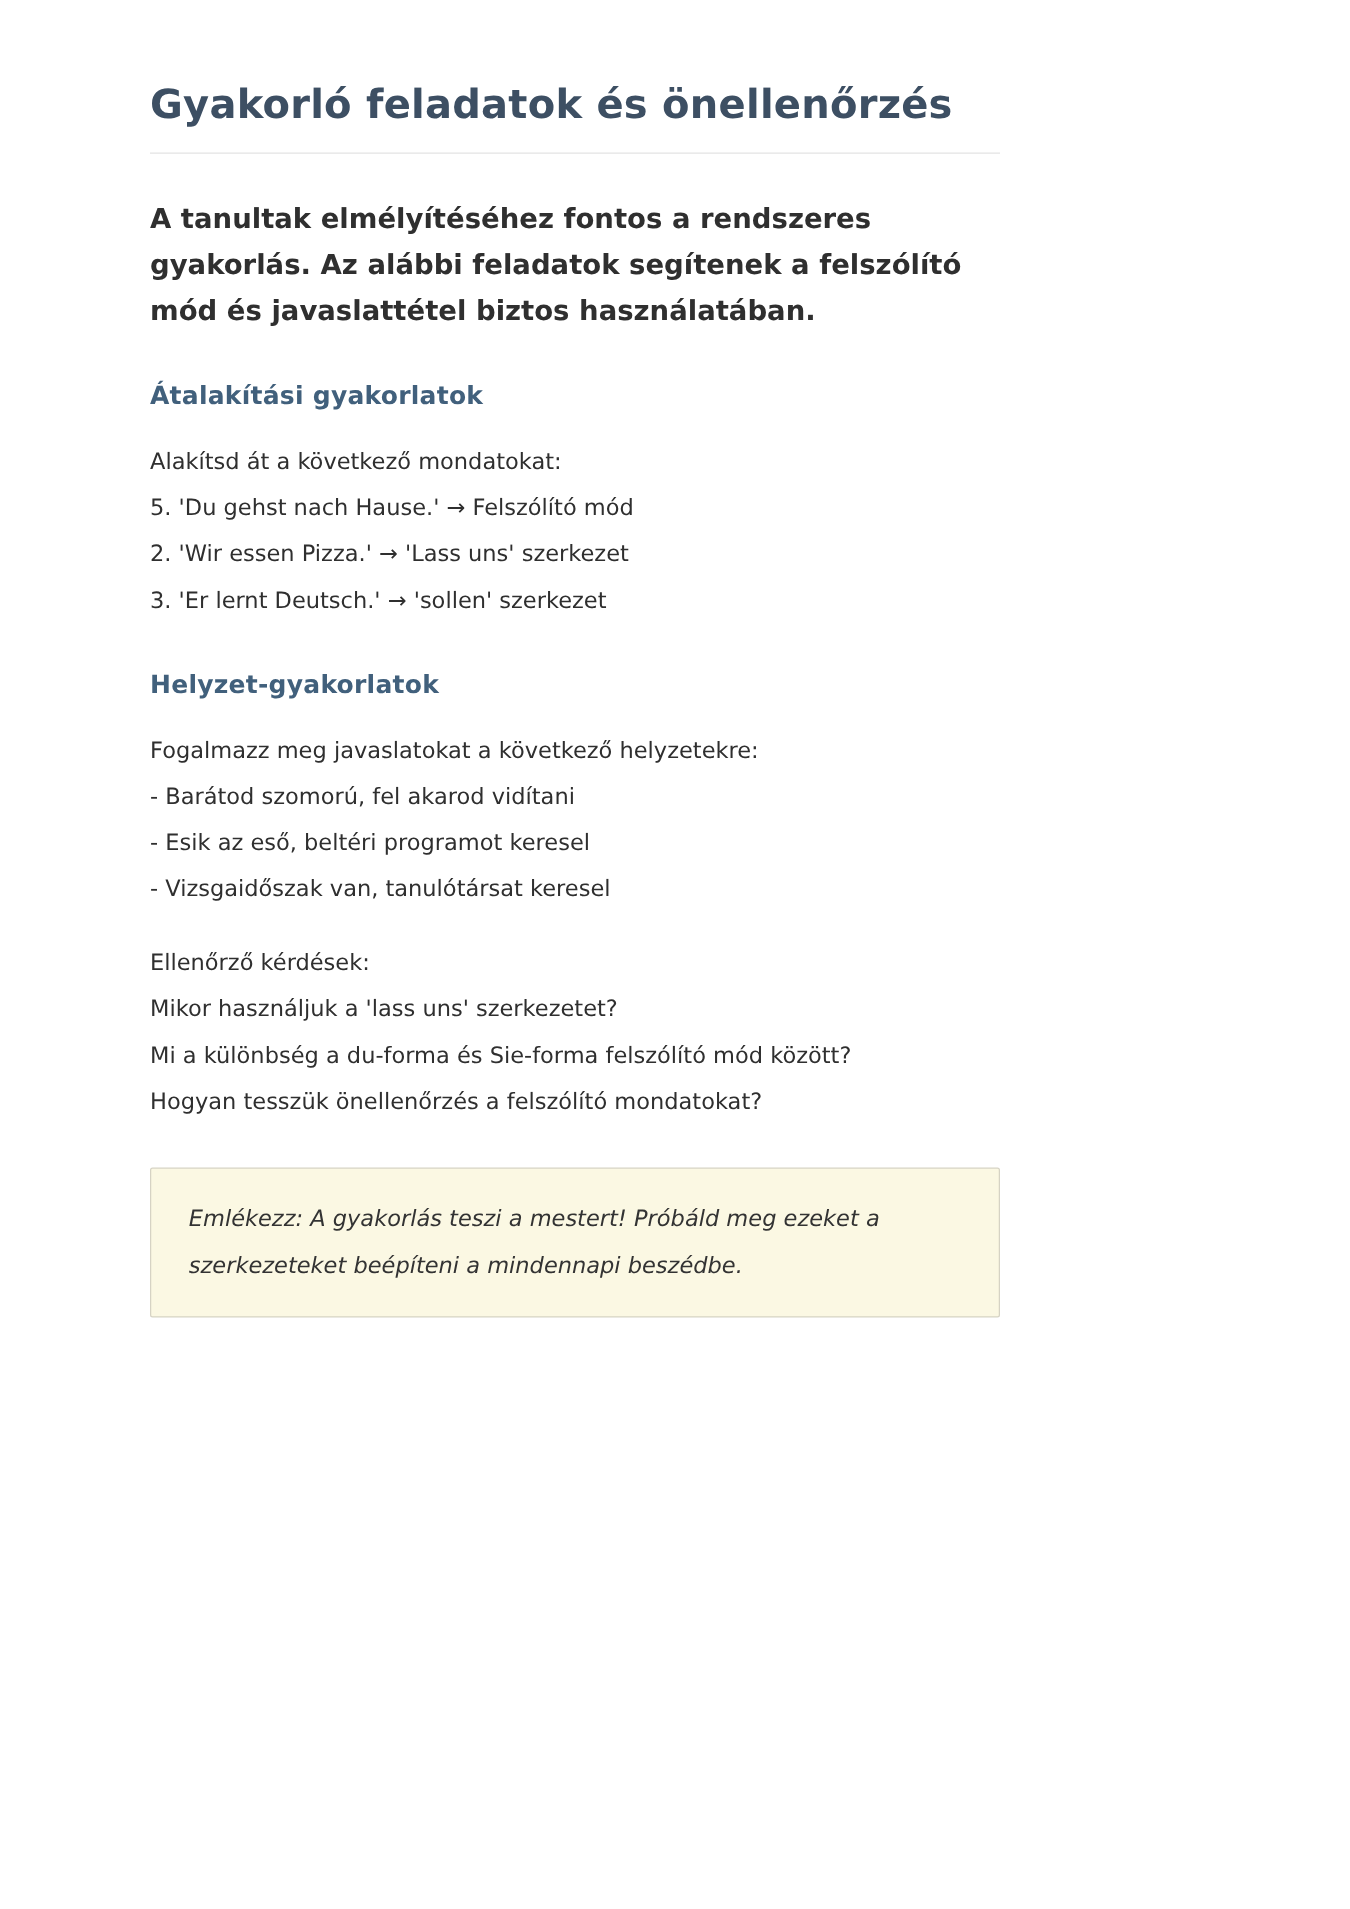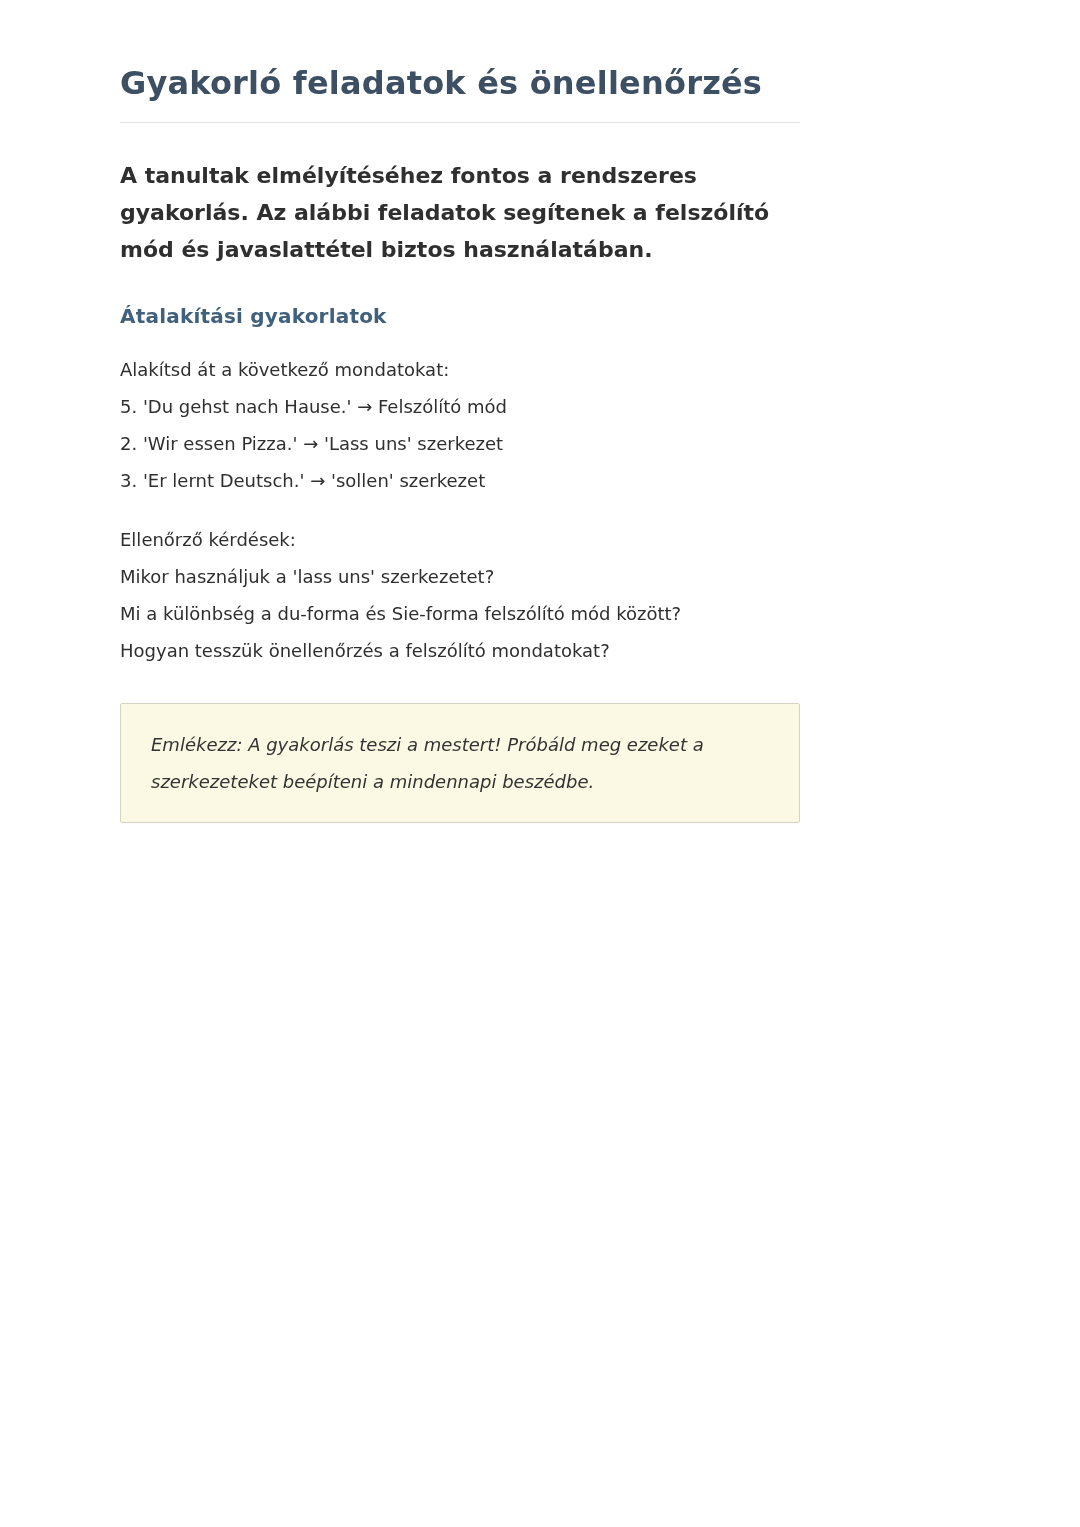--- a/index.html
+++ b/index.html
@@ -92,20 +92,27 @@
     <h2 class="section-heading">Átalakítási gyakorlatok</h2>
     <div class="line-group">
       <div class="line">Alakítsd át a következő mondatokat:</div>
       <div class="line">5. 'Du gehst nach Hause.' → Felszólító mód</div>
       <div class="line">2. 'Wir essen Pizza.' → 'Lass uns' szerkezet</div>
       <div class="line">3. 'Er lernt Deutsch.' → 'sollen' szerkezet</div>
     </div>
   </section>
 
   <section>
+    <h2 class="section-heading">Helyzet-gyakorlatok</h2>
+    <div class="line-group">
+      <div class="line">Fogalmazz meg javaslatokat a következő helyzetekre:</div>
+      <div class="line">- Barátod szomorú, fel akarod vidítani</div>
+      <div class="line">- Esik az eső, beltéri programot keresel</div>
+      <div class="line">- Vizsgaidőszak van, tanulótársat keresel</div>
+    </div>
     <div class="line-group">
       <div class="line">Ellenőrző kérdések:</div>
       <div class="line">Mikor használjuk a 'lass uns' szerkezetet?</div>
       <div class="line">Mi a különbség a du-forma és Sie-forma felszólító mód között?</div>
       <div class="line">Hogyan tesszük önellenőrzés a felszólító mondatokat?</div>
     </div>
   </section>
 
   <aside class="callout">
     <p class="callout-text">Emlékezz: A gyakorlás teszi a mestert! Próbáld meg ezeket a szerkezeteket beépíteni a mindennapi beszédbe.</p>

